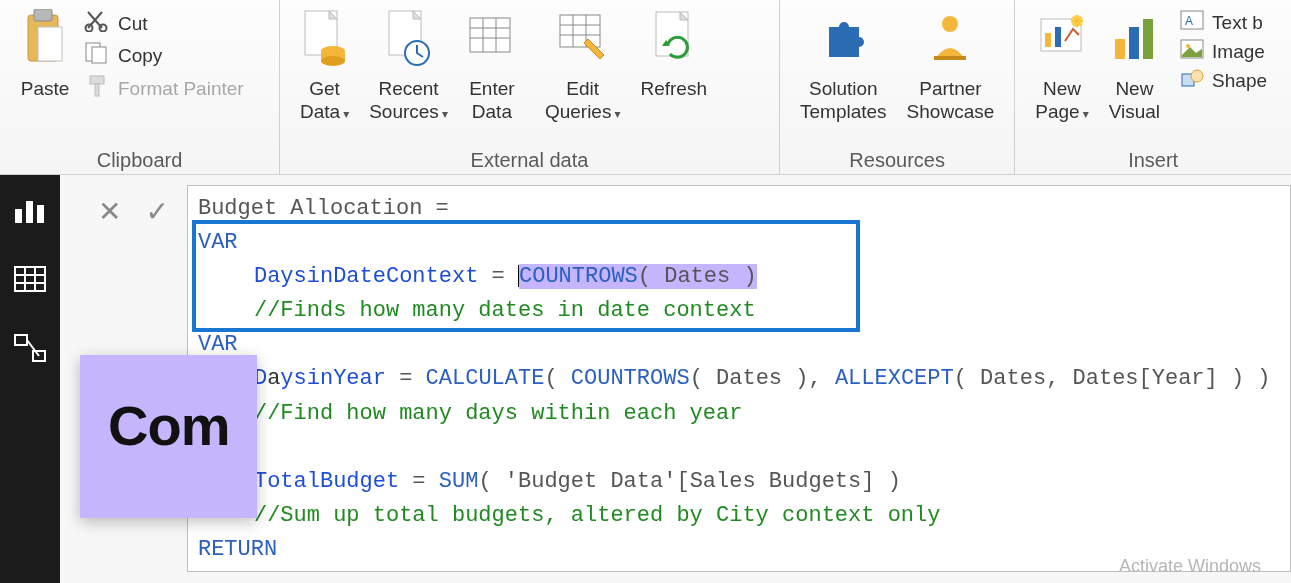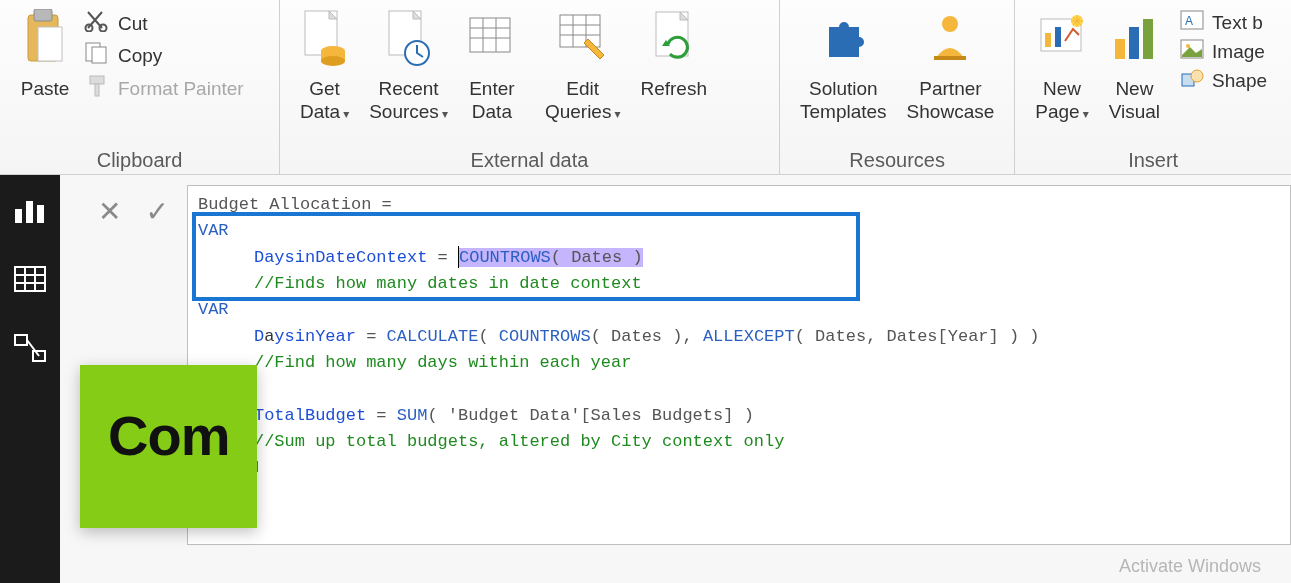--- a/index.html
+++ b/index.html
@@ -23,34 +23,34 @@
 
 .workspace { position:absolute; top:175px; left:0; right:0; bottom:0; display:flex; }
 .viewbar { width:60px; background:#1b1b1b; display:flex; flex-direction:column; align-items:center; padding-top:20px; gap:40px; }
 .view-btn svg { display:block; }
 
 .canvas-area { position:relative; flex:1; background:#f7f7f7; }
 .formula-wrap { position:absolute; left:20px; right:0; top:10px; display:flex; align-items:flex-start; }
 .formula-controls { display:flex; gap:24px; padding:10px 18px; }
 .fx { font-size:28px; color:#8a8a8a; font-weight:300; }
 
-.formula-bar { flex:1; background:#fff; border:1px solid #bfbfbf; padding:6px 10px 12px 10px; font-family:Consolas,"Courier New",monospace; font-size:17px; line-height:1.55; color:#333; min-height:360px; }
+.formula-bar { flex:1; background:#fff; border:1px solid #bfbfbf; padding:6px 10px 4px 10px; font-family:Consolas,"Courier New",monospace; font-size:22px; line-height:1.55; color:#333; min-height:360px; }
 .kw-var { color:#2b5fc1; }
 .kw-func { color:#2b5fc1; }
 .ident { color:#1d4ed8; }
 .comment { color:#1f8a1f; }
 .plain { color:#555; }
 .hl { background:#c4b5fd; }
 .cur { border-left:1px solid #000; display:inline-block; height:22px; vertical-align:middle; }
 .ind { display:inline-block; width:56px; }
 
 .boxed { position:relative; }
 .boxed::before { content:""; position:absolute; left:-6px; top:-6px; right:420px; bottom:-4px; border:4px solid #1977d3; pointer-events:none; }
 
-.report-card { position:absolute; left:20px; top:190px; background:#84cc16; box-shadow:0 4px 14px rgba(0,0,0,.25); padding:38px 28px 60px 28px; }
+.report-card { position:absolute; left:20px; top:180px; background:#c4b5fd; box-shadow:0 4px 14px rgba(0,0,0,.25); padding:38px 28px 60px 28px; }
 .report-title { font-size:56px; font-weight:800; color:#111; font-family:"Segoe UI",Arial,sans-serif; letter-spacing:-1px; }
 
 .watermark { position:absolute; right:30px; bottom:6px; color:#b6b6b6; font-size:18px;text-align:right; }
 
 </style>
 </head>
 <body>
 
 <div class="ribbon">
 

